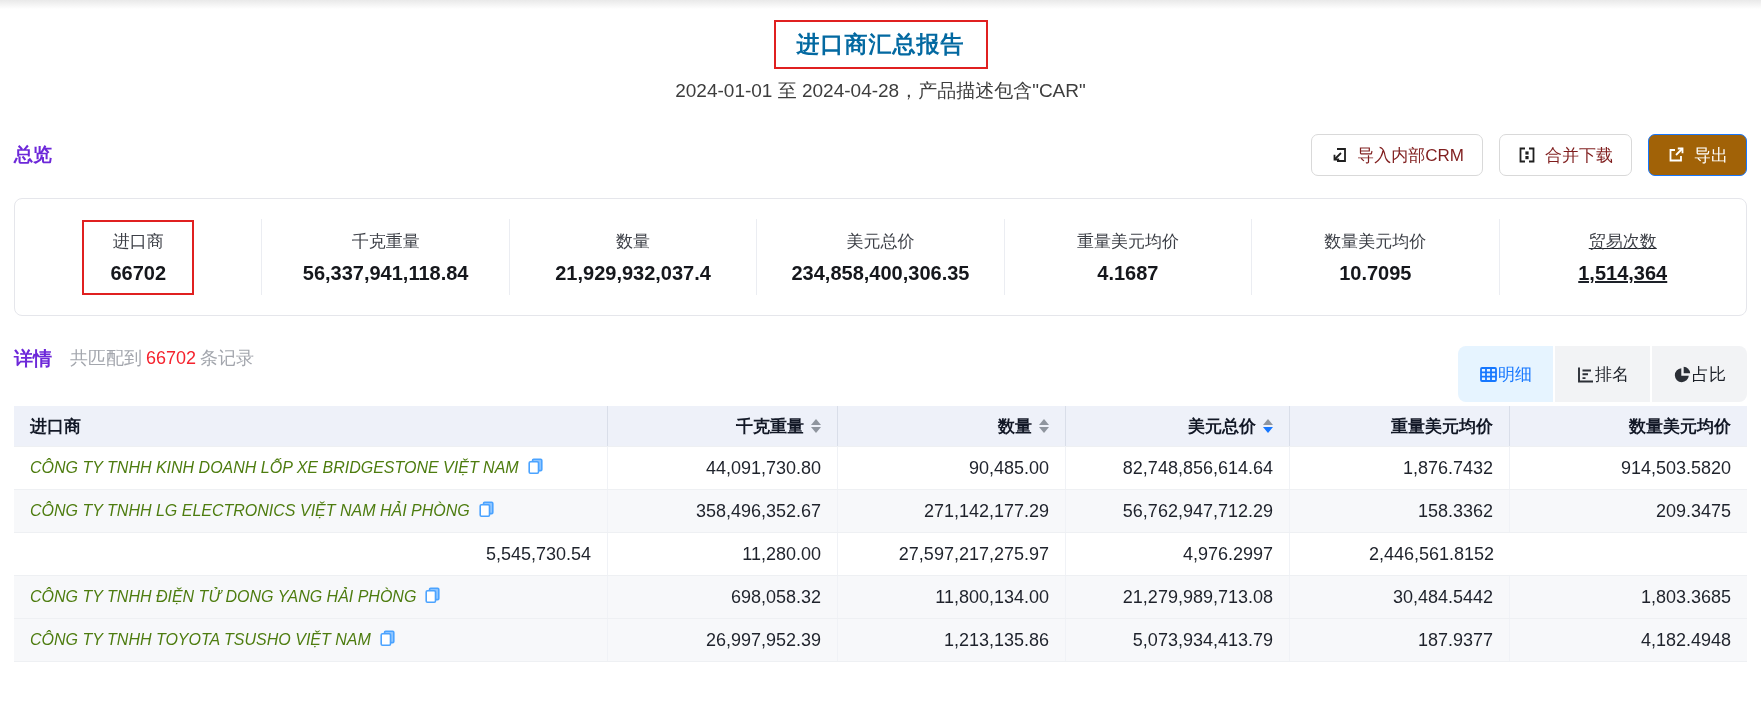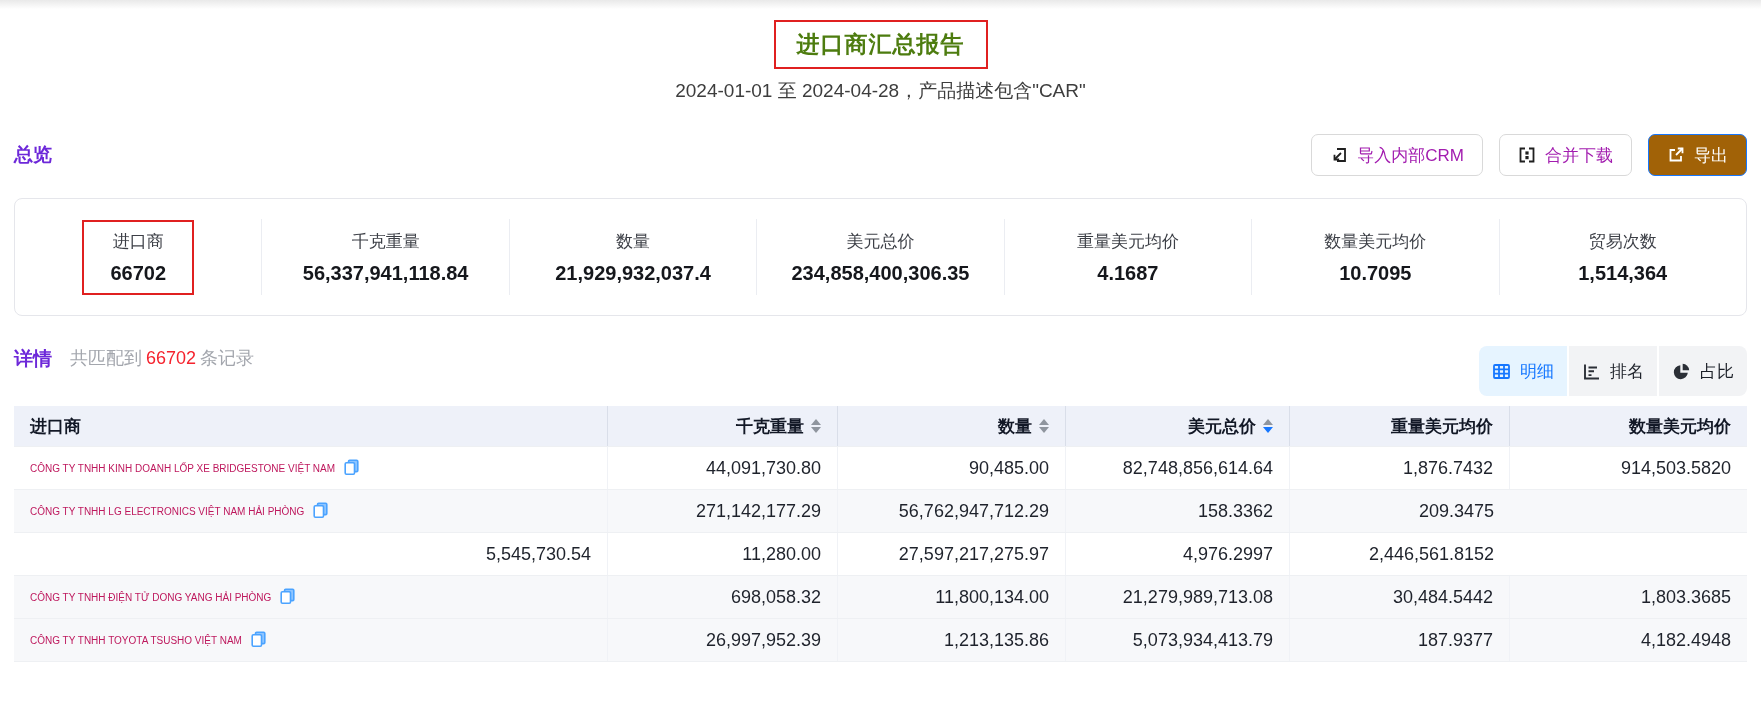--- a/index.html
+++ b/index.html
@@ -4,66 +4,66 @@
 <style>
   * { margin:0; padding:0; box-sizing:border-box; }
   html,body { background:#fff; }
   body { font-family:"Liberation Sans","DejaVu Sans",sans-serif; color:#1d2129; }
   .page { position:relative; width:1761px; height:713px; background:#fff; overflow:hidden; }
   .top-fade { height:9px; background:linear-gradient(#e9e9e9,#ffffff); }
 
   
   .title-row { display:flex; justify-content:center; margin-top:11px; }
   .title-frame { border:2px solid #e02020; padding:7px 21px; }
-  .title-frame h1 { font-size:23px; font-weight:600; color:#4d7c0f; letter-spacing:1px; }
+  .title-frame h1 { font-size:23px; font-weight:600; color:#0369a1; letter-spacing:1px; }
   .subtitle { text-align:center; margin-top:9px; font-size:19px; color:#3d3d3d; }
 
   
   .overview-row { display:flex; align-items:center; justify-content:space-between; margin:30px 14px 0 14px; height:42px; }
   .section-title { font-size:19px; font-weight:700; color:#6d28d9; }
   .actions { display:flex; gap:16px; }
   .btn { display:flex; align-items:center; gap:9px; height:42px; padding:0 18px; border:1px solid #d9d9d9;
-         border-radius:7px; background:#fff; font-size:17px; color:#a21caf; cursor:pointer; }
+         border-radius:7px; background:#fff; font-size:17px; color:#7f1d1d; cursor:pointer; }
   .btn.primary { background:#a16207; border-color:#1677ff; color:#fff; }
   .btn svg { display:block; }
 
   
   .stats-card { display:flex; margin:22px 14px 0 14px; height:118px; border:1px solid #e5e6eb; border-radius:8px;
                 align-items:center; background:#fff; }
   .stat { flex:1; display:flex; flex-direction:column; align-items:center; justify-content:center; gap:9px;
           height:76px; border-right:1px solid #ebedf2; }
-  .stat:last-child { border-right:none; }
+  .stat:last-child { border-right:none;text-decoration:underline; }
   .stat .label { font-size:17px; color:#3c3f46; }
   .stat .value { font-size:20px; font-weight:700; color:#15171c; }
   .stat-frame { border:2px solid #e02020; padding:8px 26px; display:flex; flex-direction:column; align-items:center; gap:9px; }
 
   
   .details-row { display:flex; align-items:flex-start; margin:30px 14px 0 14px; height:46px; }
   .match-text { margin-left:18px; font-size:18px; color:#a3a6ad; }
   .match-text .count { color:#f5222d; padding:0 4px; }
   .tabs { margin-left:auto; display:flex; gap:2px; border-radius:8px; overflow:hidden; }
-  .tab { display:flex; align-items:center; gap:9px; height:50px; padding:0 13px; background:#f2f3f5;
+  .tab { display:flex; align-items:center; gap:0; height:56px; padding:0 21px; background:#f2f3f5;
          font-size:17px; color:#1d2129; cursor:pointer; }
   .tab.active { background:#e6f4ff; color:#1677ff; }
   .tab svg { display:block; }
 
   
   .table { margin:14px 14px 0 14px; border-bottom:1px solid #eef0f3; }
   .trow { display:grid; grid-template-columns:594px 230px 228px 224px 220px 237px; }
   .thead { background:#eef1f9; height:40px; }
   .thead .cell { display:flex; align-items:center; font-weight:700; font-size:17px; color:#121826;
                  border-right:1px solid #d9dee9; }
   .thead .cell:last-child, .tbody-row .cell:last-child { border-right:none; }
   .cell { padding:0 16px; }
   .cell.num { justify-content:flex-end; text-align:right; }
   .tbody-row { height:43px; border-top:1px solid #eef0f3; background:#fff; }
   .tbody-row.alt { background:#f7f8fa; }
   .tbody-row .cell { display:flex; align-items:center; font-size:18px; color:#1e222b;
                      border-right:1px solid #f0f2f6; overflow:hidden; white-space:nowrap; }
-  .cell.importer { gap:9px; font-size:10px; color:#be185d; }
+  .cell.importer { gap:9px; font-size:16px; color:#4d7c0f;font-style:italic; }
   .cell.importer svg { flex:none; }
 
   
   .sorter { display:inline-flex; flex-direction:column; margin-left:7px; gap:2px; }
   .car { width:0; height:0; border-left:5px solid transparent; border-right:5px solid transparent; }
   .car.up { border-bottom:6px solid #8f959e; }
   .car.down { border-top:6px solid #8f959e; }
   .car.down.active { border-top-color:#1677ff; }
 </style>
 </head>
@@ -235,20 +235,21 @@
     </div>
 
     <div class="trow tbody-row alt">
       <div class="cell importer">
         <span>CÔNG TY TNHH LG ELECTRONICS VIỆT NAM HẢI PHÒNG</span>
         <span><svg width="15" height="16" viewBox="0 0 15 16" fill="none" stroke="#4ba3ff" stroke-width="1.6">
               <rect x="4.5" y="1.2" width="9.3" height="11.4" rx="1.2" fill="#8ec5ff"></rect>
               <rect x="1.2" y="3.8" width="9.3" height="11.4" rx="1.2" fill="#ffffff"></rect>
             </svg></span>
       </div>
+      <div class="cell num">358,496,352.67</div>
       <div class="cell num">271,142,177.29</div>
       <div class="cell num">56,762,947,712.29</div>
       <div class="cell num">158.3362</div>
       <div class="cell num">209.3475</div>
     </div>
 
     <div class="trow tbody-row">
       <div class="cell num">5,545,730.54</div>
       <div class="cell num">11,280.00</div>
       <div class="cell num">27,597,217,275.97</div>

